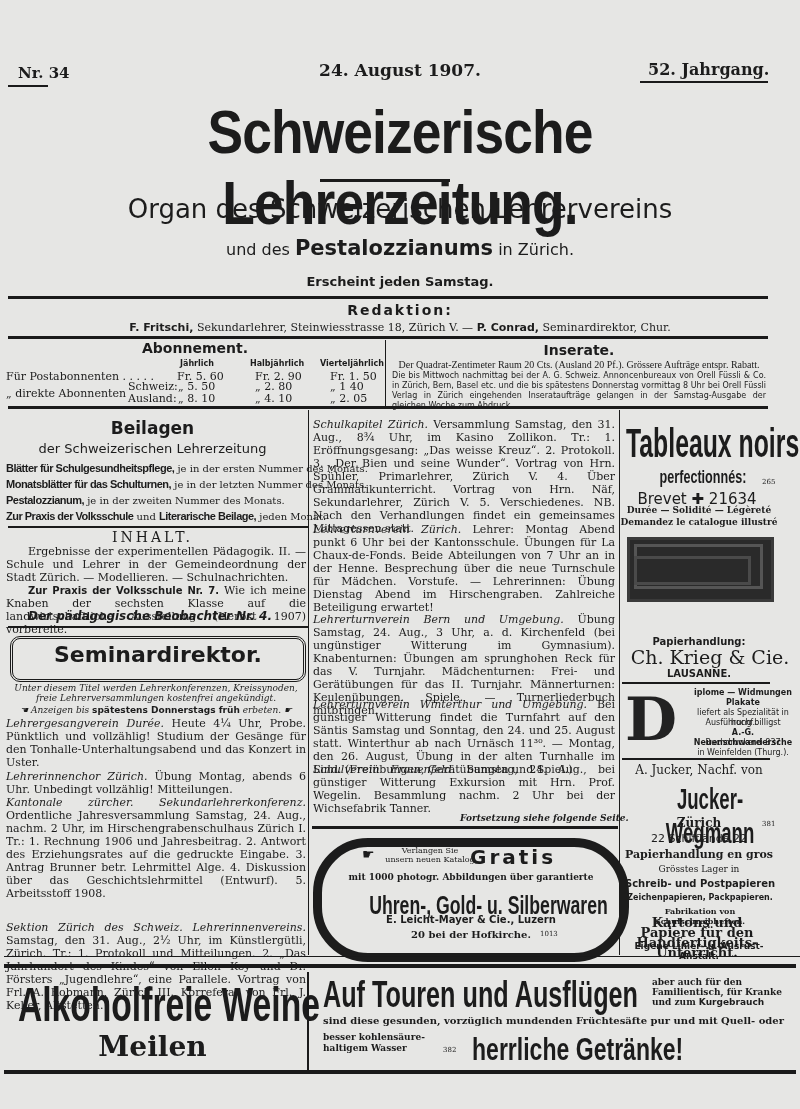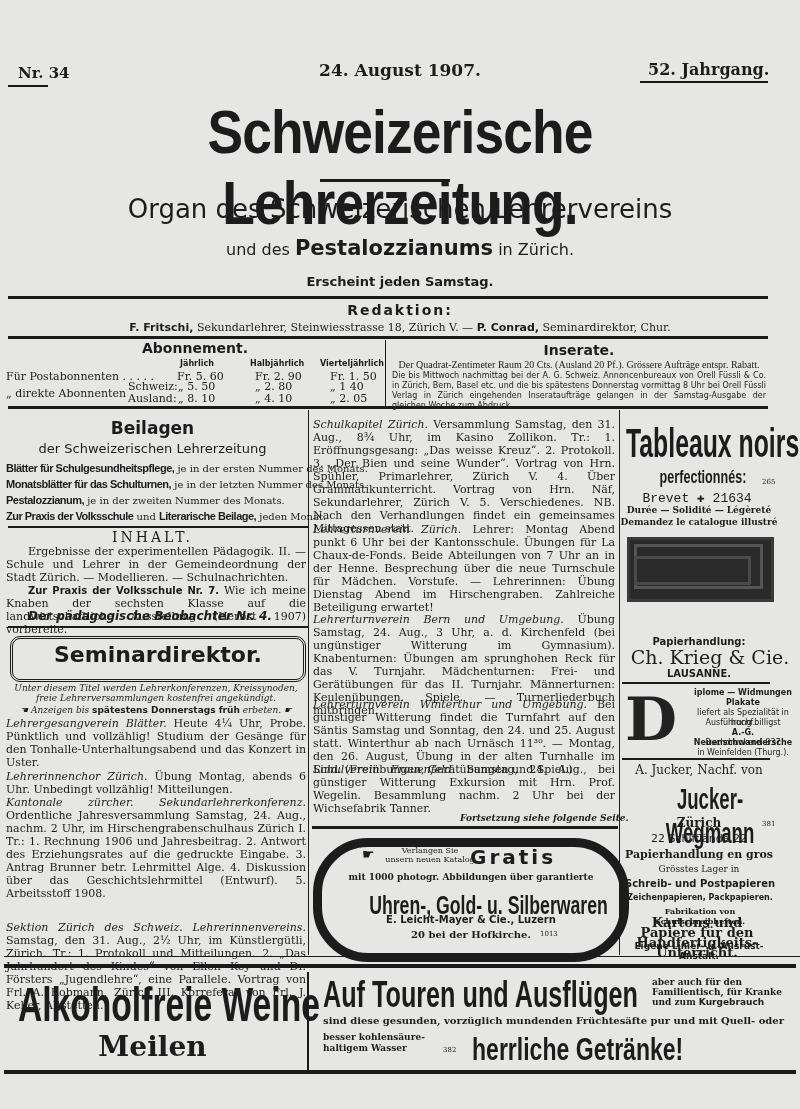--- a/index.html
+++ b/index.html
@@ -187,21 +187,21 @@
 <div class="abs center" id="konf-note">Unter diesem Titel werden Lehrerkonferenzen, Kreissynoden, freie Lehrerversammlungen kostenfrei angekündigt.</div>
 <div class="abs center" id="konf-note2">
   <span>☚</span>
   <span>Anzeigen bis</span>
   <b class="sans" style="font-style:normal;">spätestens Donnerstags früh</b>
   <span>erbeten.</span>
   <span>☛</span>
 </div>
 
 <div class="entry" style="left:6px;width:300px;top:717px;">
-  <span class="lbl">Lehrergesangverein Blätter.</span><span> Heute 4¼ Uhr, Probe. Pünktlich und vollzählig! Studium der Gesänge für den Tonhalle-Unterhaltungsabend und das Konzert in Uster.</span>
+  <span class="lbl">Lehrergesangverein Durée.</span><span> Heute 4¼ Uhr, Probe. Pünktlich und vollzählig! Studium der Gesänge für den Tonhalle-Unterhaltungsabend und das Konzert in Uster.</span>
 </div>
 <div class="entry" style="left:6px;width:300px;top:770px;">
   <span class="lbl">Lehrerinnenchor Zürich.</span><span> Übung Montag, abends 6 Uhr. Unbedingt vollzählig! Mitteilungen.</span>
 </div>
 <div class="entry" style="left:6px;width:300px;top:796px;">
   <span class="lbl">Kantonale zürcher. Sekundarlehrerkonferenz.</span><span> Ordentliche Jahresversammlung Samstag, 24. Aug., nachm. 2 Uhr, im Hirschengrabenschulhaus Zürich I. Tr.: 1. Rechnung 1906 und Jahresbeitrag. 2. Antwort des Erziehungsrates auf die gedruckte Eingabe. 3. Antrag Brunner betr. Lehrmittel Alge. 4. Diskussion über das Geschichtslehrmittel (Entwurf). 5. Arbeitsstoff 1908.</span>
 </div>
 <div class="entry" style="left:6px;width:300px;top:875px;margin-top:46px;">
   <span class="lbl">Sektion Zürich des Schweiz. Lehrerinnenvereins.</span><span> Samstag, den 31. Aug., 2½ Uhr, im Künstlergütli, Zürich. Tr.: 1. Protokoll und Mitteilungen. 2. „Das Jahrhundert des Kindes“ von Ellen Key und Dr. Försters „Jugendlehre“, eine Parallele. Vortrag von Frl. A. Robmann, Zürich III. Korreferat von Frl. J. Keller, Altstetten.</span>
 </div>
@@ -233,21 +233,21 @@
 <div class="abs sans" style="left:470px;top:845px;font-size:20px;font-weight:bold;letter-spacing:3px;">Gratis</div>
 <div class="abs center" style="left:313px;width:316px;top:872px;font-size:9px;font-weight:bold;">mit 1000 photogr. Abbildungen über garantierte</div>
 <div class="abs center" id="uhren"><span>Uhren-, Gold- u. Silberwaren</span></div>
 <div class="abs center sans" style="left:313px;width:316px;top:914px;font-size:10px;font-weight:bold;">E. Leicht-Mayer &amp; Cie., Luzern</div>
 <div class="abs center" style="left:313px;width:316px;top:929px;font-size:10px;font-weight:bold;">20 bei der Hofkirche.</div>
 <div class="abs" style="left:540px;top:930px;font-size:7px;">1013</div>
 
 <div class="abs" id="tab-h"><span>Tableaux noirs</span></div>
 <div class="abs center" id="perf"><span>perfectionnés:</span></div>
 <div class="abs" style="left:762px;top:478px;font-size:7px;">265</div>
-<div class="abs center sans rsmall" style="left:622px;width:150px;top:490px;font-size:13px;font-family:Liberation Mono, monospace;">Brevet ✚ 21634</div>
+<div class="abs center sans rsmall" style="left:622px;width:150px;top:490px;font-size:15px;">Brevet ✚ 21634</div>
 <div class="abs center rsmall" style="left:620px;width:158px;top:505px;font-size:9px;font-weight:bold;">Durée — Solidité — Légèreté</div>
 <div class="abs center rsmall" style="left:620px;width:158px;top:517px;font-size:9px;font-weight:bold;">Demandez le catalogue illustré</div>
 <div class="abs" id="board">
     <div class="f1"></div>
     <div class="f2"></div>
   </div>
 <div class="abs center sans" style="left:620px;width:158px;top:636px;font-size:10px;font-weight:bold;">Papierhandlung:</div>
 <div class="abs center" id="krieg-name">Ch. Krieg &amp; Cie.</div>
 <div class="abs center sans" style="left:620px;width:158px;top:668px;font-size:10px;font-weight:bold;">LAUSANNE.</div>
 <div class="rule" style="left:622px;top:682px;width:148px;height:2px;"></div>

